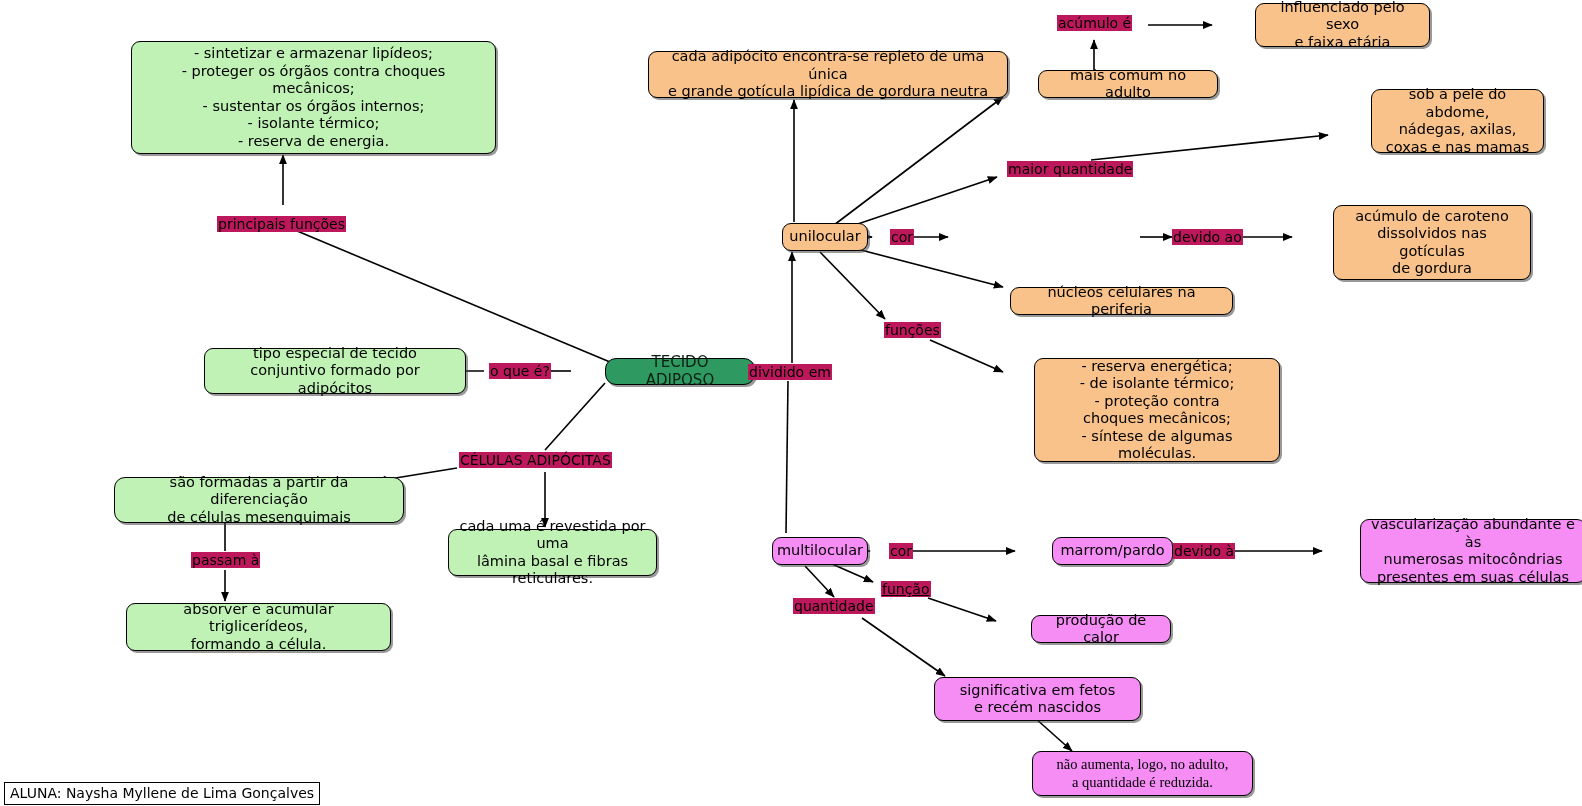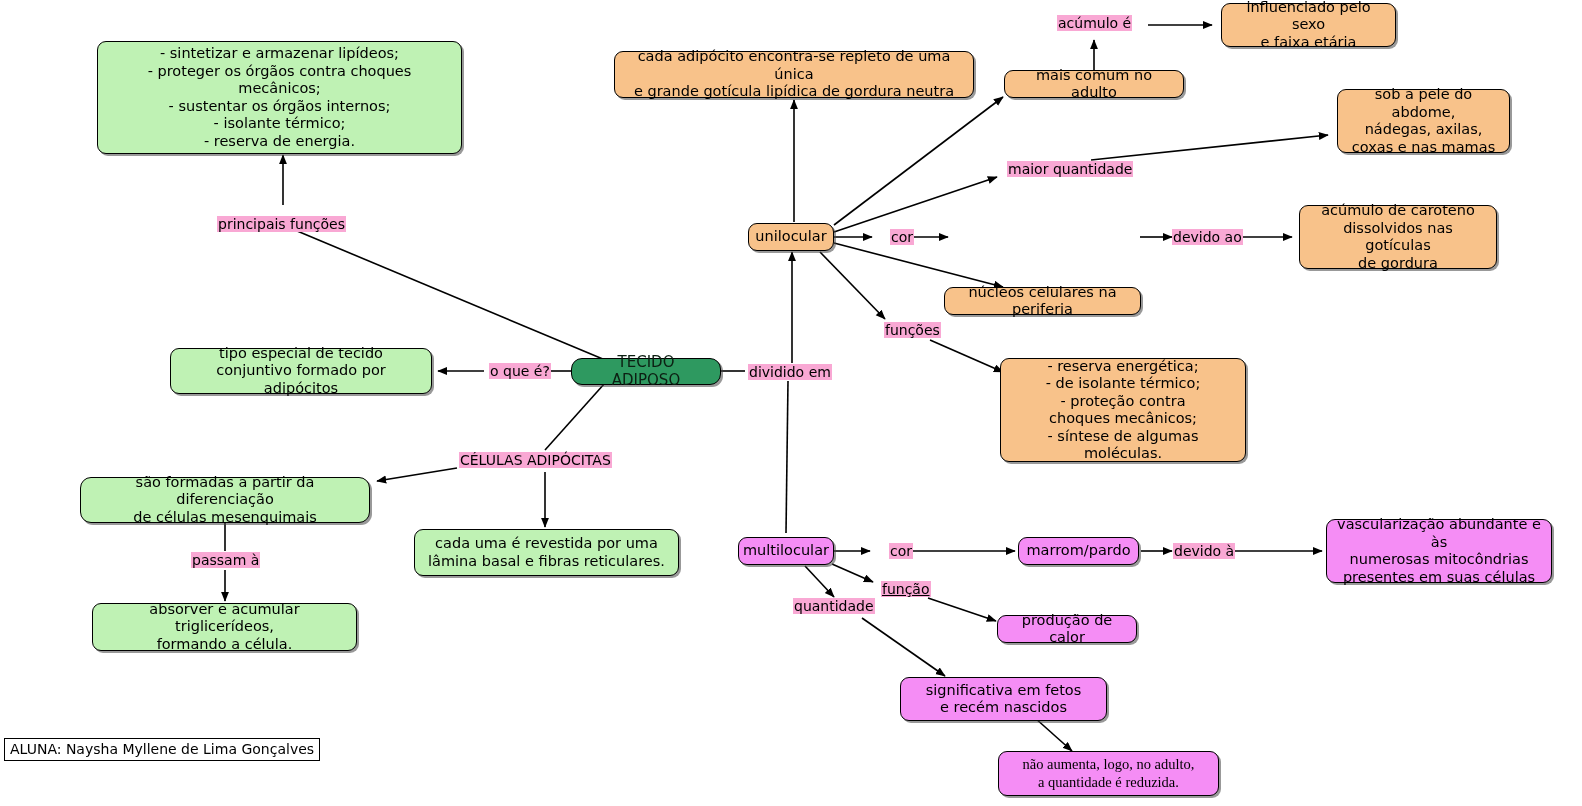--- a/index.html
+++ b/index.html
@@ -32,20 +32,21 @@
     display: flex;
     align-items: center;
     justify-content: center;
     text-align: center;
     font-size: 14.5px;
     line-height: 17.5px;
     color: #000000;
     padding: 5px 9px;
     box-shadow: 2px 2px 0px rgba(70,70,70,0.55);
     white-space: pre-line;
+    margin-left: 34px;
   }
   .node.green {
     background: #bff2b4;
   }
   .node.orange {
     background: #f8c28a;
   }
   .node.pink {
     background: #f58df5;
   }
@@ -53,33 +54,34 @@
     background: #2e9960;
     color: #0c1f12;
     font-size: 15px;
     border-radius: 11px;
   }
   .edge-label {
     position: absolute;
     font-size: 14px;
     line-height: 16px;
     color: #000000;
-    background: #f9a8d4;
+    background: #be185d;
     white-space: nowrap;
     padding: 0 1px;
   }
   .caption-box {
     position: absolute;
     border: 1.8px solid #000000;
     background: #ffffff;
     font-size: 14px;
     line-height: 17px;
     padding: 2px 5px;
     color: #000000;
     white-space: nowrap;
+    margin-top: 44px;
   }
 </style>
 </head>
 <body>
 
 <div id="canvas">
 
   <svg id="edges" viewBox="0 0 1582 806">
     <defs>
       <marker id="arrow" markerWidth="11" markerHeight="11" refX="9.2" refY="4" orient="auto" markerUnits="userSpaceOnUse">
@@ -163,21 +165,21 @@
   <div class="node green" style="left:80px; top:477px; width:290px; height:46px;border-radius:11px;">
     <span>são formadas a partir da diferenciação
 de células mesenquimais</span>
   </div>
 
   <div class="node green" style="left:92px; top:603px; width:265px; height:48px;">
     <span>absorver e acumular triglicerídeos,
 formando a célula.</span>
   </div>
 
-  <div class="node green" style="left:414px; top:529px; width:265px; height:47px;">
+  <div class="node green" style="left:414px; top:529px; width:209px; height:47px;">
     <span>cada uma é revestida por uma
 lâmina basal e fibras reticulares.</span>
   </div>
 
   <div class="node root" style="left:571px; top:358px; width:150px; height:27px;">
     <span>TECIDO ADIPOSO</span>
   </div>
 
   <div class="node orange" style="left:614px; top:51px; width:360px; height:47px;">
     <span>cada adipócito encontra-se repleto de uma única
@@ -197,27 +199,27 @@
     <span>sob a pele do abdome,
 nádegas, axilas,
 coxas e nas mamas</span>
   </div>
 
   <div class="node orange" style="left:748px; top:223px; width:86px; height:28px;">
     <span>unilocular</span>
   </div>
 
 
-  <div class="node orange" style="left:1299px; top:205px; width:198px; height:64px;align-items:center;">
+  <div class="node orange" style="left:1299px; top:205px; width:198px; height:75px;align-items:center;">
     <span>acúmulo de caroteno
 dissolvidos nas gotículas
 de gordura</span>
   </div>
 
-  <div class="node orange" style="left:944px; top:287px; width:197px; height:28px;border-radius:9px;">
+  <div class="node orange" style="left:976px; top:287px; width:223px; height:28px;border-radius:9px;">
     <span>núcleos celulares na periferia</span>
   </div>
 
   <div class="node orange" style="left:1000px; top:358px; width:246px; height:104px;">
     <span>- reserva energética;
 - de isolante térmico;
 - proteção contra
 choques mecânicos;
 - síntese de algumas moléculas.</span>
   </div>

